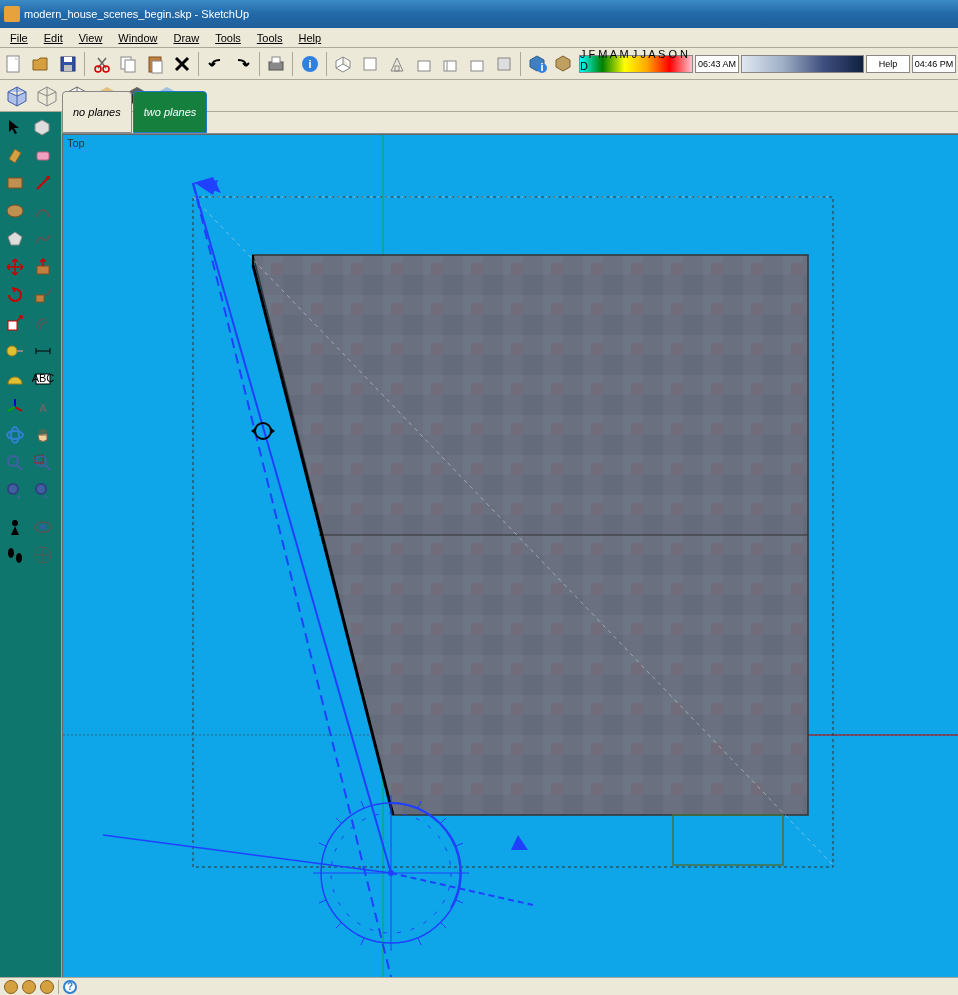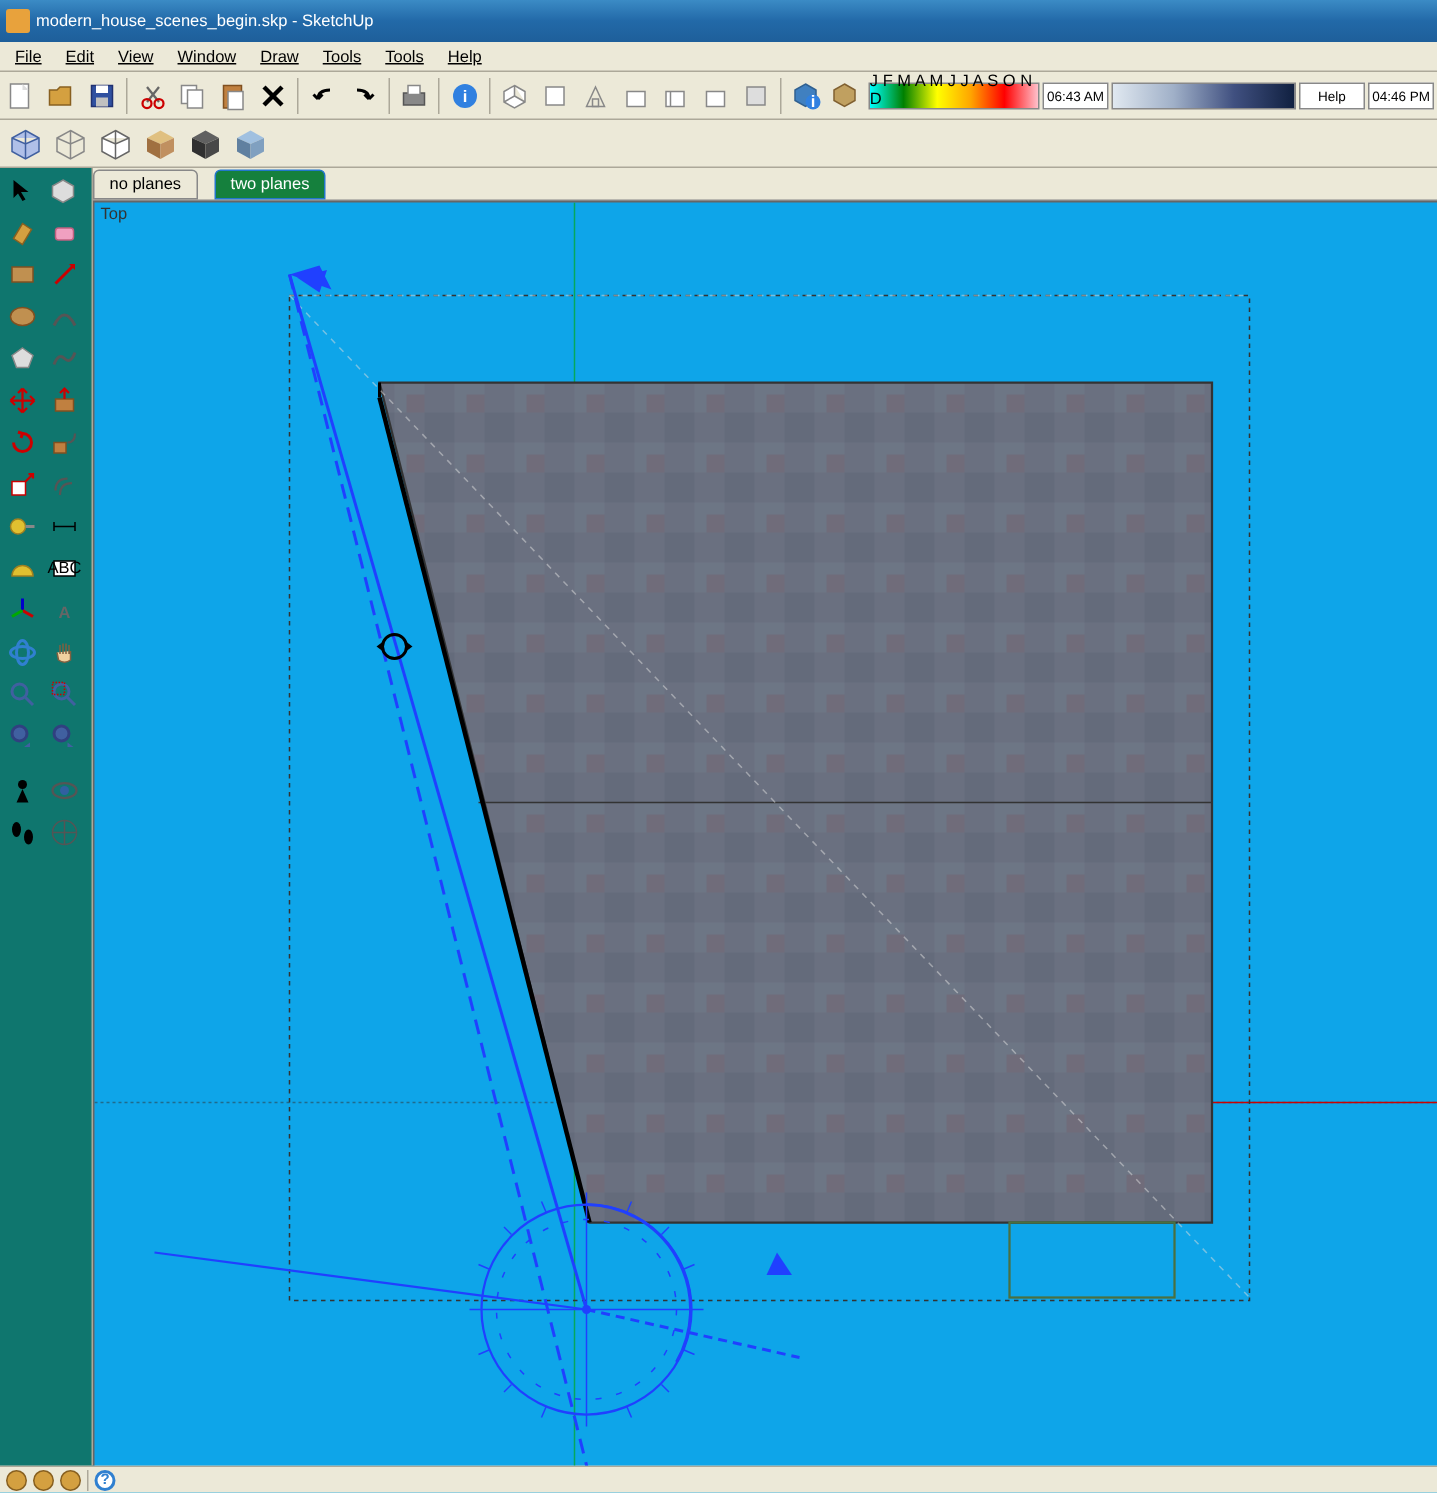--- a/index.html
+++ b/index.html
@@ -11,21 +11,21 @@
 .toolbar { height: 32px; background: #ece9d8; display: flex; align-items: center; padding: 2px; border-bottom: 1px solid #aca899; gap: 2px; }
 .toolbar .btn { width: 28px; height: 28px; display: flex; align-items: center; justify-content: center; border: 1px solid transparent; cursor: pointer; }
 .toolbar .sep { width: 1px; height: 24px; background: #aca899; margin: 0 2px; }
 .toolbar2 { height: 32px; background: #ece9d8; display: flex; align-items: center; padding: 2px 4px; border-bottom: 1px solid #aca899; gap: 4px; }
 .cube { width: 26px; height: 26px; display: flex; align-items: center; justify-content: center; cursor: pointer; }
 .content { flex: 1; display: flex; position: relative; }
 .sidebar { width: 62px; background: #0f766e; border-right: 1px solid #aca899; padding: 2px; }
 .sidebar .row { display: flex; gap: 2px; margin-bottom: 2px; }
 .sidebar .tool { width: 26px; height: 26px; display: flex; align-items: center; justify-content: center; cursor: pointer; border: 1px solid transparent; }
 .scene-tabs { position: absolute; top: 0; left: 62px; right: 0; height: 22px; background: #ece9d8; display: flex; border-bottom: 1px solid #888; z-index: 10; align-items: flex-end; }
-.scene-tabs .tab { padding: 3px 10px; border: 1px solid #888; background: #ece9d8; border-top-left-radius: 4px; border-top-right-radius: 4px; margin-right: 11px; font-size: 11px; cursor: pointer; }
+.scene-tabs .tab { padding: 14px 10px; border: 1px solid #888; background: #ece9d8; border-top-left-radius: 4px; border-top-right-radius: 4px; margin-right: 1px; font-size: 11px; cursor: pointer; font-style: italic; }
 .scene-tabs .tab.active { background: #15803d; color: white; border-color: #2277cc; }
 .viewport { position: absolute; left: 62px; top: 22px; right: 0; bottom: 0; background: #0ea5e9; overflow: hidden; border-left: 1px solid #666; border-top: 1px solid #666; }
 .viewport-label { position: absolute; top: 2px; left: 4px; color: #333; font-size: 11px; }
 .statusbar { height: 18px; background: #ece9d8; display: flex; align-items: center; padding: 0 4px; gap: 4px; border-top: 1px solid #aca899; }
 .status-icon { width: 14px; height: 14px; border-radius: 50%; }
 .color-strip { width: 130px; height: 18px; background: linear-gradient(to right, cyan, green, yellow, orange, red, pink); border: 1px solid #888; display: flex; align-items: flex-end; font-size: 7px; justify-content: space-around; }
 .time-box { width: 50px; height: 18px; border: 1px solid #888; display: flex; align-items: center; justify-content: center; font-size: 9px; background: white; }
 .shade-strip { width: 140px; height: 18px; background: linear-gradient(to right, #e0e8f0, #a0b0c8, #405080, #102040); border: 1px solid #888; }
 svg { overflow: visible; }
 </style>

